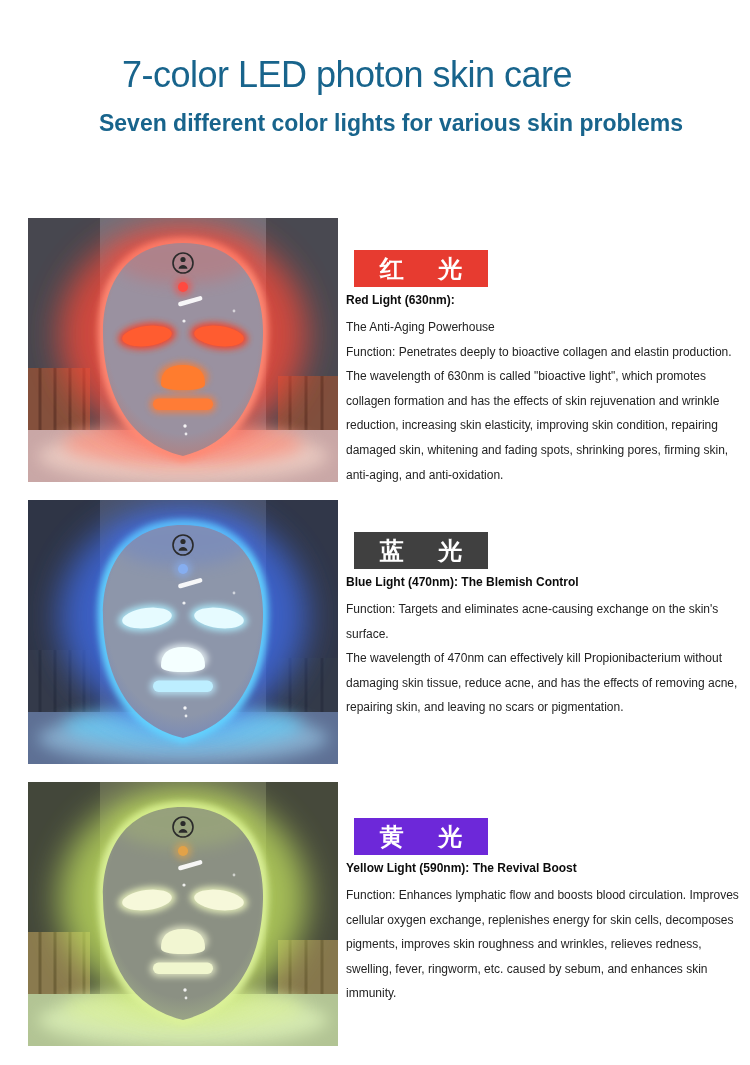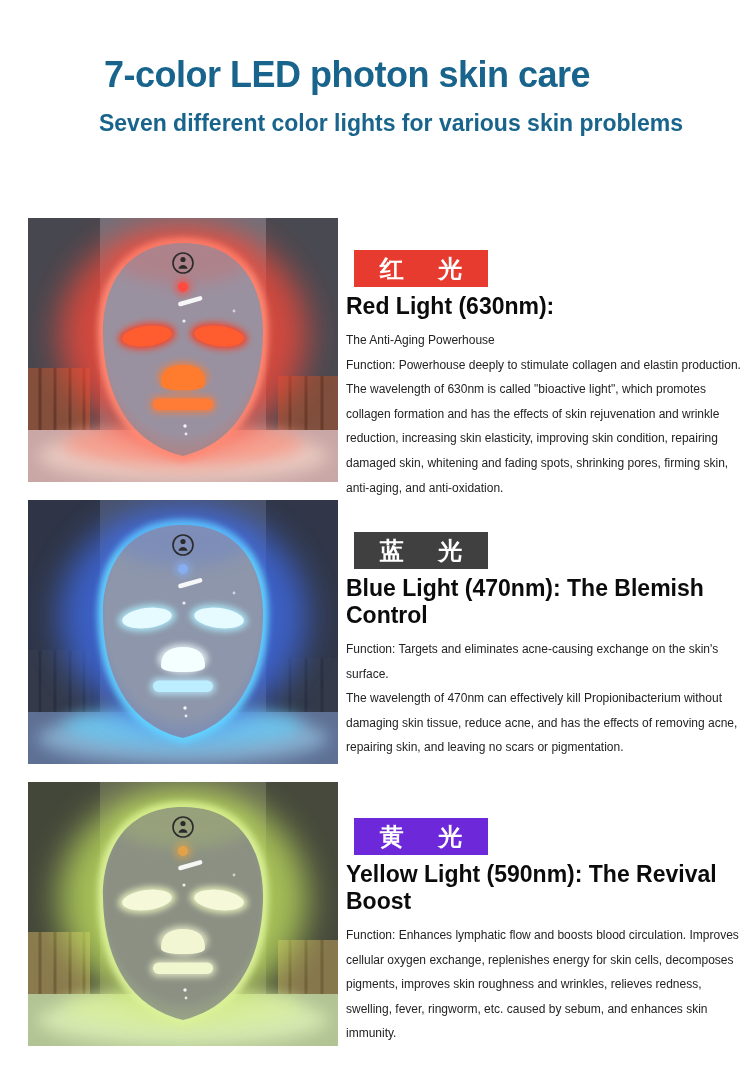--- a/index.html
+++ b/index.html
@@ -2,21 +2,21 @@
 <html><head>
 <meta charset="utf-8">
 <style>
   html,body{margin:0;padding:0;}
   body{
     width:750px;height:1065px;background:#ffffff;position:relative;overflow:hidden;
     font-family:"Liberation Sans",sans-serif;
   }
   .page-title{
     position:absolute;top:30px;left:0;width:694px;text-align:center;
-    font-size:36px;font-weight:bold;letter-spacing:-0.5px;
+    font-size:36px;font-weight:normal;letter-spacing:-0.5px;
   }
   .page-subtitle{
     position:absolute;top:91px;left:16px;width:750px;text-align:center;
     font-size:23px;font-weight:bold;
   }
   .section{position:absolute;left:0;width:750px;}
   .sec-red{top:218px;}
   .sec-blue{top:500px;}
   .sec-yellow{top:782px;}
   .photo{
@@ -28,21 +28,21 @@
     position:absolute;left:346px;top:0;width:400px;padding-top:32px;
   }
   .banner{
     width:134px;height:37px;margin-left:8px;
     display:flex;align-items:center;justify-content:center;
     font-size:24px;font-weight:bold;
     letter-spacing:14px;text-indent:14px;
     line-height:1;
   }
   .sec-heading{
-    font-size:23px;font-weight:bold;color:#0b0b0b;margin:6px 0 8px 0;
+    font-size:12px;font-weight:bold;color:#0b0b0b;margin:6px 0 8px 0;
   }
   .sec-body p{
     font-size:12px;line-height:24.6px;color:#232323;margin:0;
   }
 </style>
 </head>
 <body>
 
 <h1 class="page-title" style="color: rgb(24, 100, 140);">7-color LED photon skin care</h1>
 <h2 class="page-subtitle" style="color: rgb(24, 100, 140);">Seven different color lights for various skin problems</h2>
@@ -124,21 +124,21 @@
   </g>
   <circle cx="157" cy="208" r="1.7" fill="#ffffff" opacity="0.9"></circle>
   <circle cx="158" cy="216" r="1.4" fill="#ffffff" opacity="0.8"></circle>
 </svg>
     </div>
   <div class="text-col">
     <div class="banner" style="background: rgb(231, 59, 48); color: rgb(255, 255, 255);">红 光</div>
     <div class="sec-heading">Red Light (630nm):</div>
     <div class="sec-body">
       <p>The Anti-Aging Powerhouse</p>
-      <p>Function: Powerhouse deeply to stimulate collagen and elastin production.</p>
+      <p>Function: Penetrates deeply to bioactive collagen and elastin production.</p>
       <p>The wavelength of 630nm is called "bioactive light", which promotes collagen formation and has the effects of skin rejuvenation and wrinkle reduction, increasing skin elasticity, improving skin condition, repairing damaged skin, whitening and fading spots, shrinking pores, firming skin, anti-aging, and anti-oxidation.</p>
     </div>
   </div>
 </div>
 
 <div class="section sec-blue">
   <div class="photo">
 <svg width="310" height="264" viewBox="0 0 310 264" xmlns="http://www.w3.org/2000/svg">
   <defs>
     <radialGradient id="face1" cx="50%" cy="42%" r="68%">

